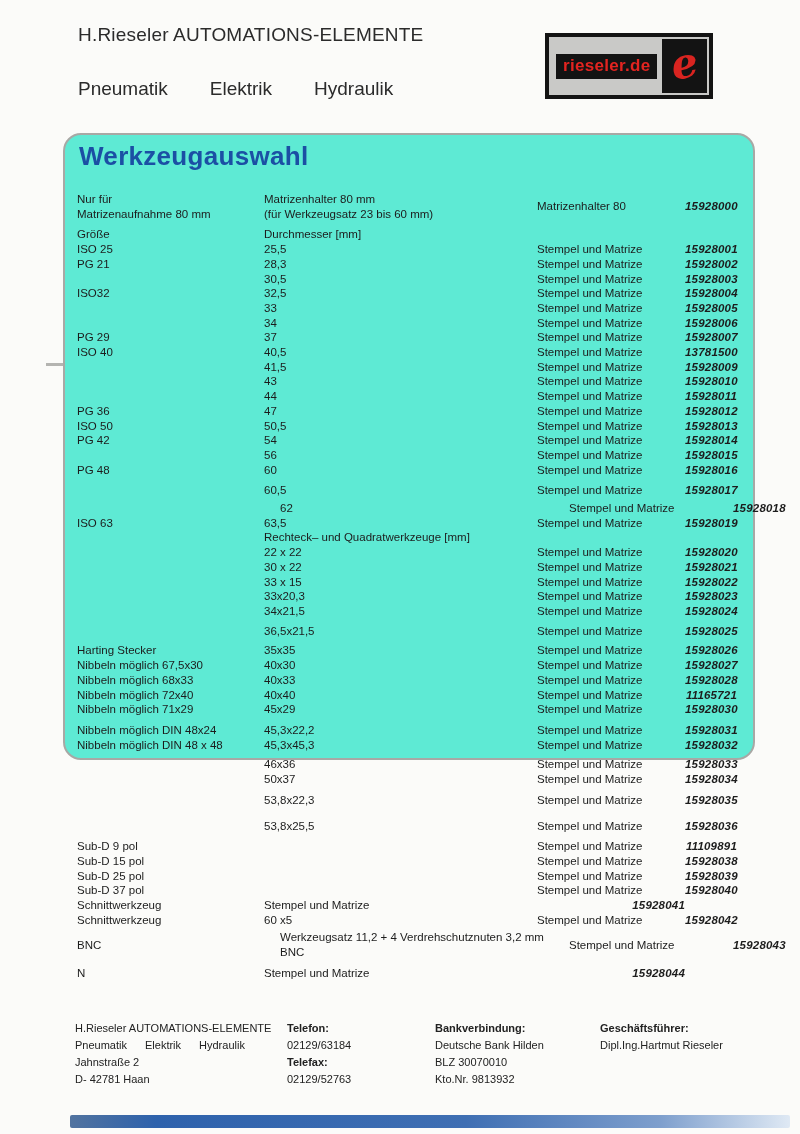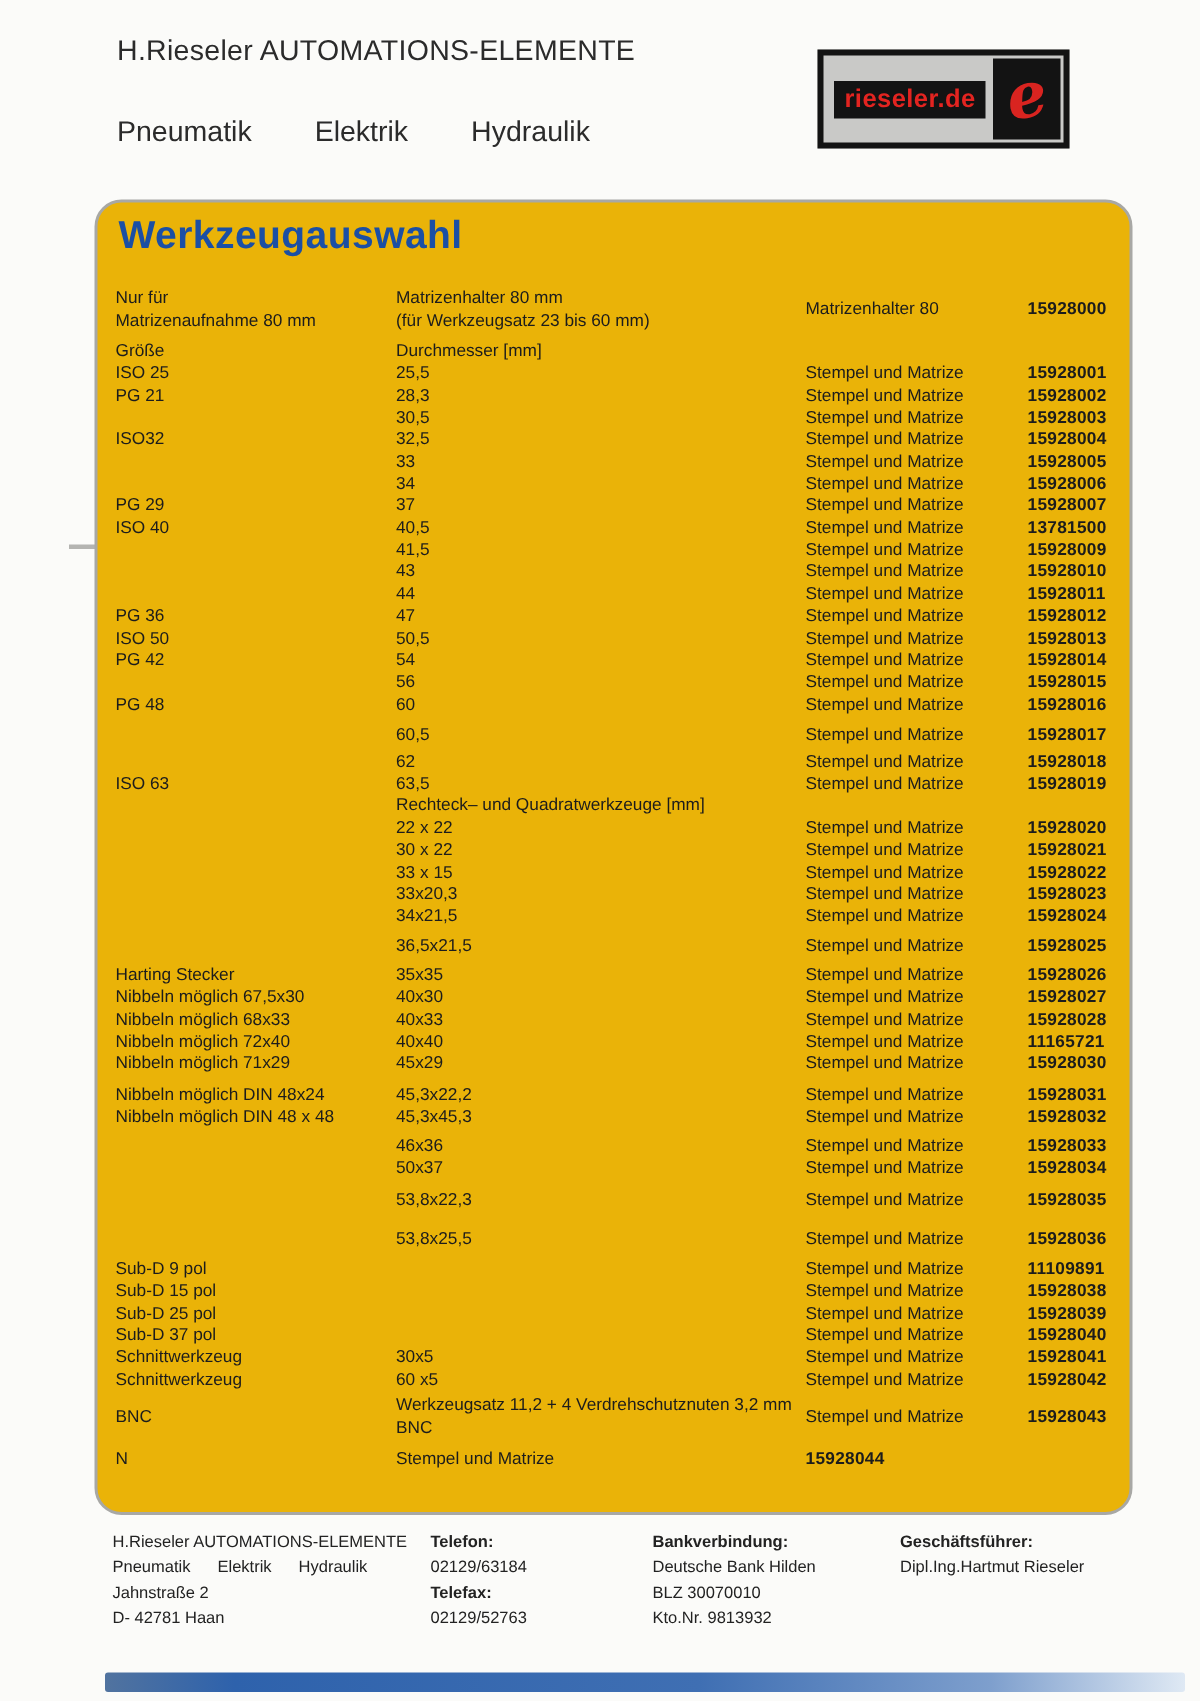--- a/index.html
+++ b/index.html
@@ -25,31 +25,31 @@
     margin-left:auto; margin-right:2px; width:45px; height:54px; background:#131313;
     display:flex; align-items:center; justify-content:center;
   }
   .logo-e {
     color:#d92420; font-size:42px; line-height:1; font-style:italic;
     font-family:"DejaVu Serif","Liberation Serif",serif; font-weight:bold;
     transform:rotate(-10deg); margin-top:-4px;
   }
   
   .box {
-    position:absolute; left:63px; top:133px; width:692px; height:877px;
-    border:2px solid #a8a8a5; border-radius:18px; background:#eab308; box-sizing:border-box;
+    position:absolute; left:63px; top:133px; width:692px; height:627px;
+    border:2px solid #a8a8a5; border-radius:18px; background:#5eead4; box-sizing:border-box;
   }
   .title { position:absolute; left:14px; top:6px; font-size:26px; font-weight:bold; color:#1b4fa4; letter-spacing:.3px; }
   .tbl { position:absolute; left:12px; right:16px; top:57px; }
   .row { display:grid; grid-template-columns:187px 273px 148px 1fr; min-height:14.7px; }
   .row.va { align-items:center; }
   .row > div { font-size:11.5px; line-height:14.7px; white-space:pre-line; }
-  .row > .c4 { font-weight:bold; letter-spacing:.2px; }
+  .row > .c4 { text-align:right; font-weight:bold; letter-spacing:.2px;font-style:italic; }
   .g1 { margin-top:6px; }  .g2 { margin-top:0; }
-  .g3 { margin-top:3px; }  .g4 { margin-top:12px; }  .g5 { margin-top:5px; }
+  .g3 { margin-top:3px;gap:16px; }  .g4 { margin-top:12px; }  .g5 { margin-top:5px; }
   
   .fcol { position:absolute; top:1020px; font-size:11px; line-height:17px; color:#222; }
   .f1 { left:75px; }  .f2 { left:287px; }  .f3 { left:435px; }  .f4 { left:600px; }
   .fbold { font-weight:bold; }
   .fdiv { display:flex; gap:18px; }
   
   .artifact { position:absolute; left:46px; top:363px; width:24px; height:3px; background:#8d8d8b; opacity:.65; }
   .bottom-bar {
     position:absolute; left:70px; top:1115px; width:720px; height:13px; border-radius:2px;
     background:linear-gradient(90deg,#51739f 0%,#2e62ac 12%,#3f6fb3 55%,#7e9fcd 82%,#dfe9f4 100%);
@@ -331,21 +331,20 @@
         <div class="c4">15928039</div>
       </div>
       <div class="row">
         <div class="c1">Sub-D 37 pol</div>
         <div class="c2"></div>
         <div class="c3">Stempel und Matrize</div>
         <div class="c4">15928040</div>
       </div>
       <div class="row">
         <div class="c1">Schnittwerkzeug</div>
-        <div class="c2">30x5</div>
         <div class="c3">Stempel und Matrize</div>
         <div class="c4">15928041</div>
       </div>
       <div class="row">
         <div class="c1">Schnittwerkzeug</div>
         <div class="c2">60 x5</div>
         <div class="c3">Stempel und Matrize</div>
         <div class="c4">15928042</div>
       </div>
       <div class="row g3 va">

